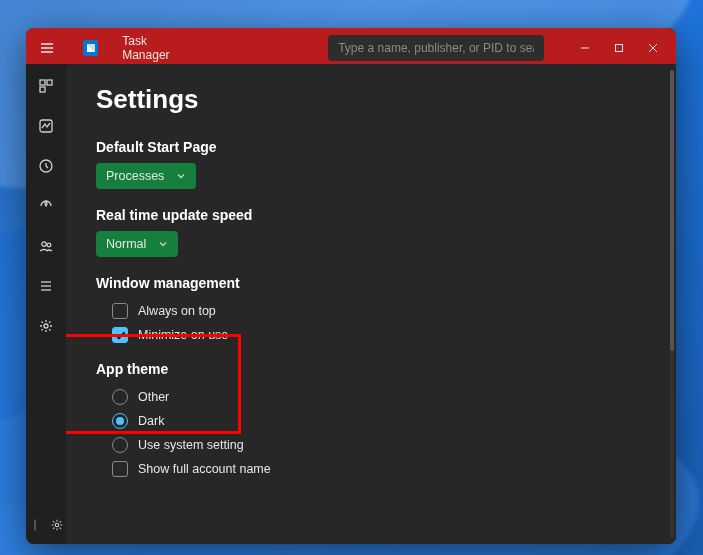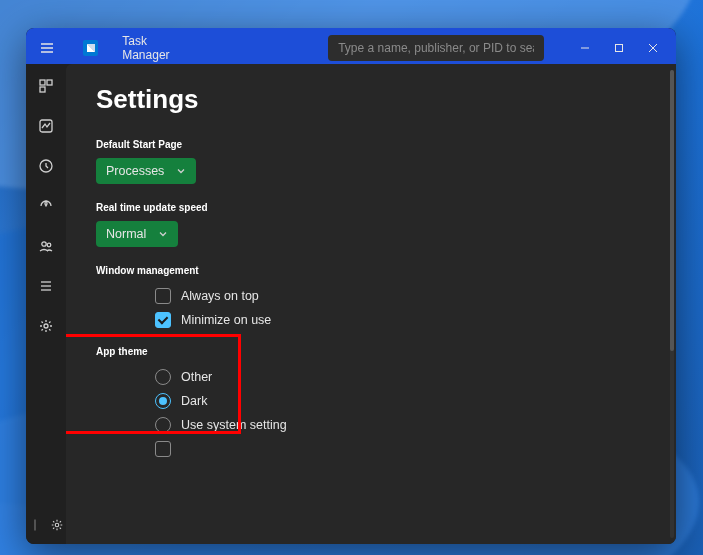--- a/index.html
+++ b/index.html
@@ -25,21 +25,21 @@
     flex-direction: column;
     color: #e6e6e6;
     overflow: hidden;
   }
   .titlebar {
     height: 36px;
     display: flex;
     align-items: center;
     padding: 4px 6px 0 10px;
     gap: 24px;
-    background: #1d4ed8;
+    background: #b91c1c;
     font-size: 12px;
   }
   .hamburger { width: 24px; height: 24px; display: flex; align-items: center; justify-content: center; cursor: pointer; }
   .hamburger svg { width: 16px; height: 16px; }
   .app-icon { width: 16px; height: 16px; background: #0078d4; border-radius: 2px; display: flex; align-items: center; justify-content: center; }
   .app-icon::after { content: ""; width: 8px; height: 8px; background: linear-gradient(45deg,#fff 50%, #cde 50%); }
   .title-text { font-size: 12px; color: #e6e6e6; }
   .search-box {
     margin-left: 110px;
     width: 225px; height: 26px;
@@ -77,31 +77,31 @@
 
   .content {
     flex: 1;
     background: #272727;
     border-top-left-radius: 6px;
     padding: 20px 0 20px 30px;
     overflow-y: hidden;
     position: relative;
   }
   .content h1 { font-size: 26px; font-weight: 600; color: #fff; margin-bottom: 24px; }
-  .section-label { font-size: 10px; font-weight: 600; color: #fff; margin-bottom: 8px; margin-top: 14px; }
+  .section-label { font-size: 14px; font-weight: 600; color: #fff; margin-bottom: 8px; margin-top: 14px; }
   .section-label.first { margin-top: 0; }
   .dropdown {
     display: inline-flex; align-items: center; gap: 12px;
     background: #15803d; border-radius: 4px;
     padding: 6px 10px; font-size: 12.5px; color: #e6e6e6; cursor: pointer;
     margin-bottom: 4px;
   }
   .dropdown .chev { width: 10px; height: 10px; }
 
-  .option-row { display: flex; align-items: center; gap: 10px; font-size: 12.5px; color: #e6e6e6; padding: 4px 16px; cursor: pointer; margin-left: 43px; }
+  .option-row { display: flex; align-items: center; gap: 10px; font-size: 12.5px; color: #e6e6e6; padding: 4px 16px; cursor: pointer; }
   .checkbox {
     width: 16px; height: 16px; border: 1.5px solid #8a8a8a; border-radius: 3px;
     display: flex; align-items: center; justify-content: center; flex-shrink: 0;
   }
   .checkbox.checked { background: #4cc2ff; border-color: #4cc2ff; }
   .checkbox.checked::after { content: ""; width: 4px; height: 7px; border: solid #1b1b1b; border-width: 0 2px 2px 0; transform: rotate(45deg) translate(-1px,-1px); }
   .radio {
     width: 16px; height: 16px; border: 1.5px solid #8a8a8a; border-radius: 50%; flex-shrink: 0;
     display: flex; align-items: center; justify-content: center;
   }
@@ -263,20 +263,21 @@
         <div class="radio checked"></div>
         <span>Dark</span>
       </div>
       <div class="option-row">
         <div class="radio"></div>
         <span>Use system setting</span>
       </div>
 
       <div class="option-row">
         <div class="checkbox"></div>
+        <span>Show full account name</span>
       </div>
       
 
       <div class="scroll-track">
         <div class="scroll-thumb"></div>
       </div>
 
       <div class="highlight-box" style="top:270px; left:-5px; width:180px; height:100px;"></div>
     </div>
   </div>

